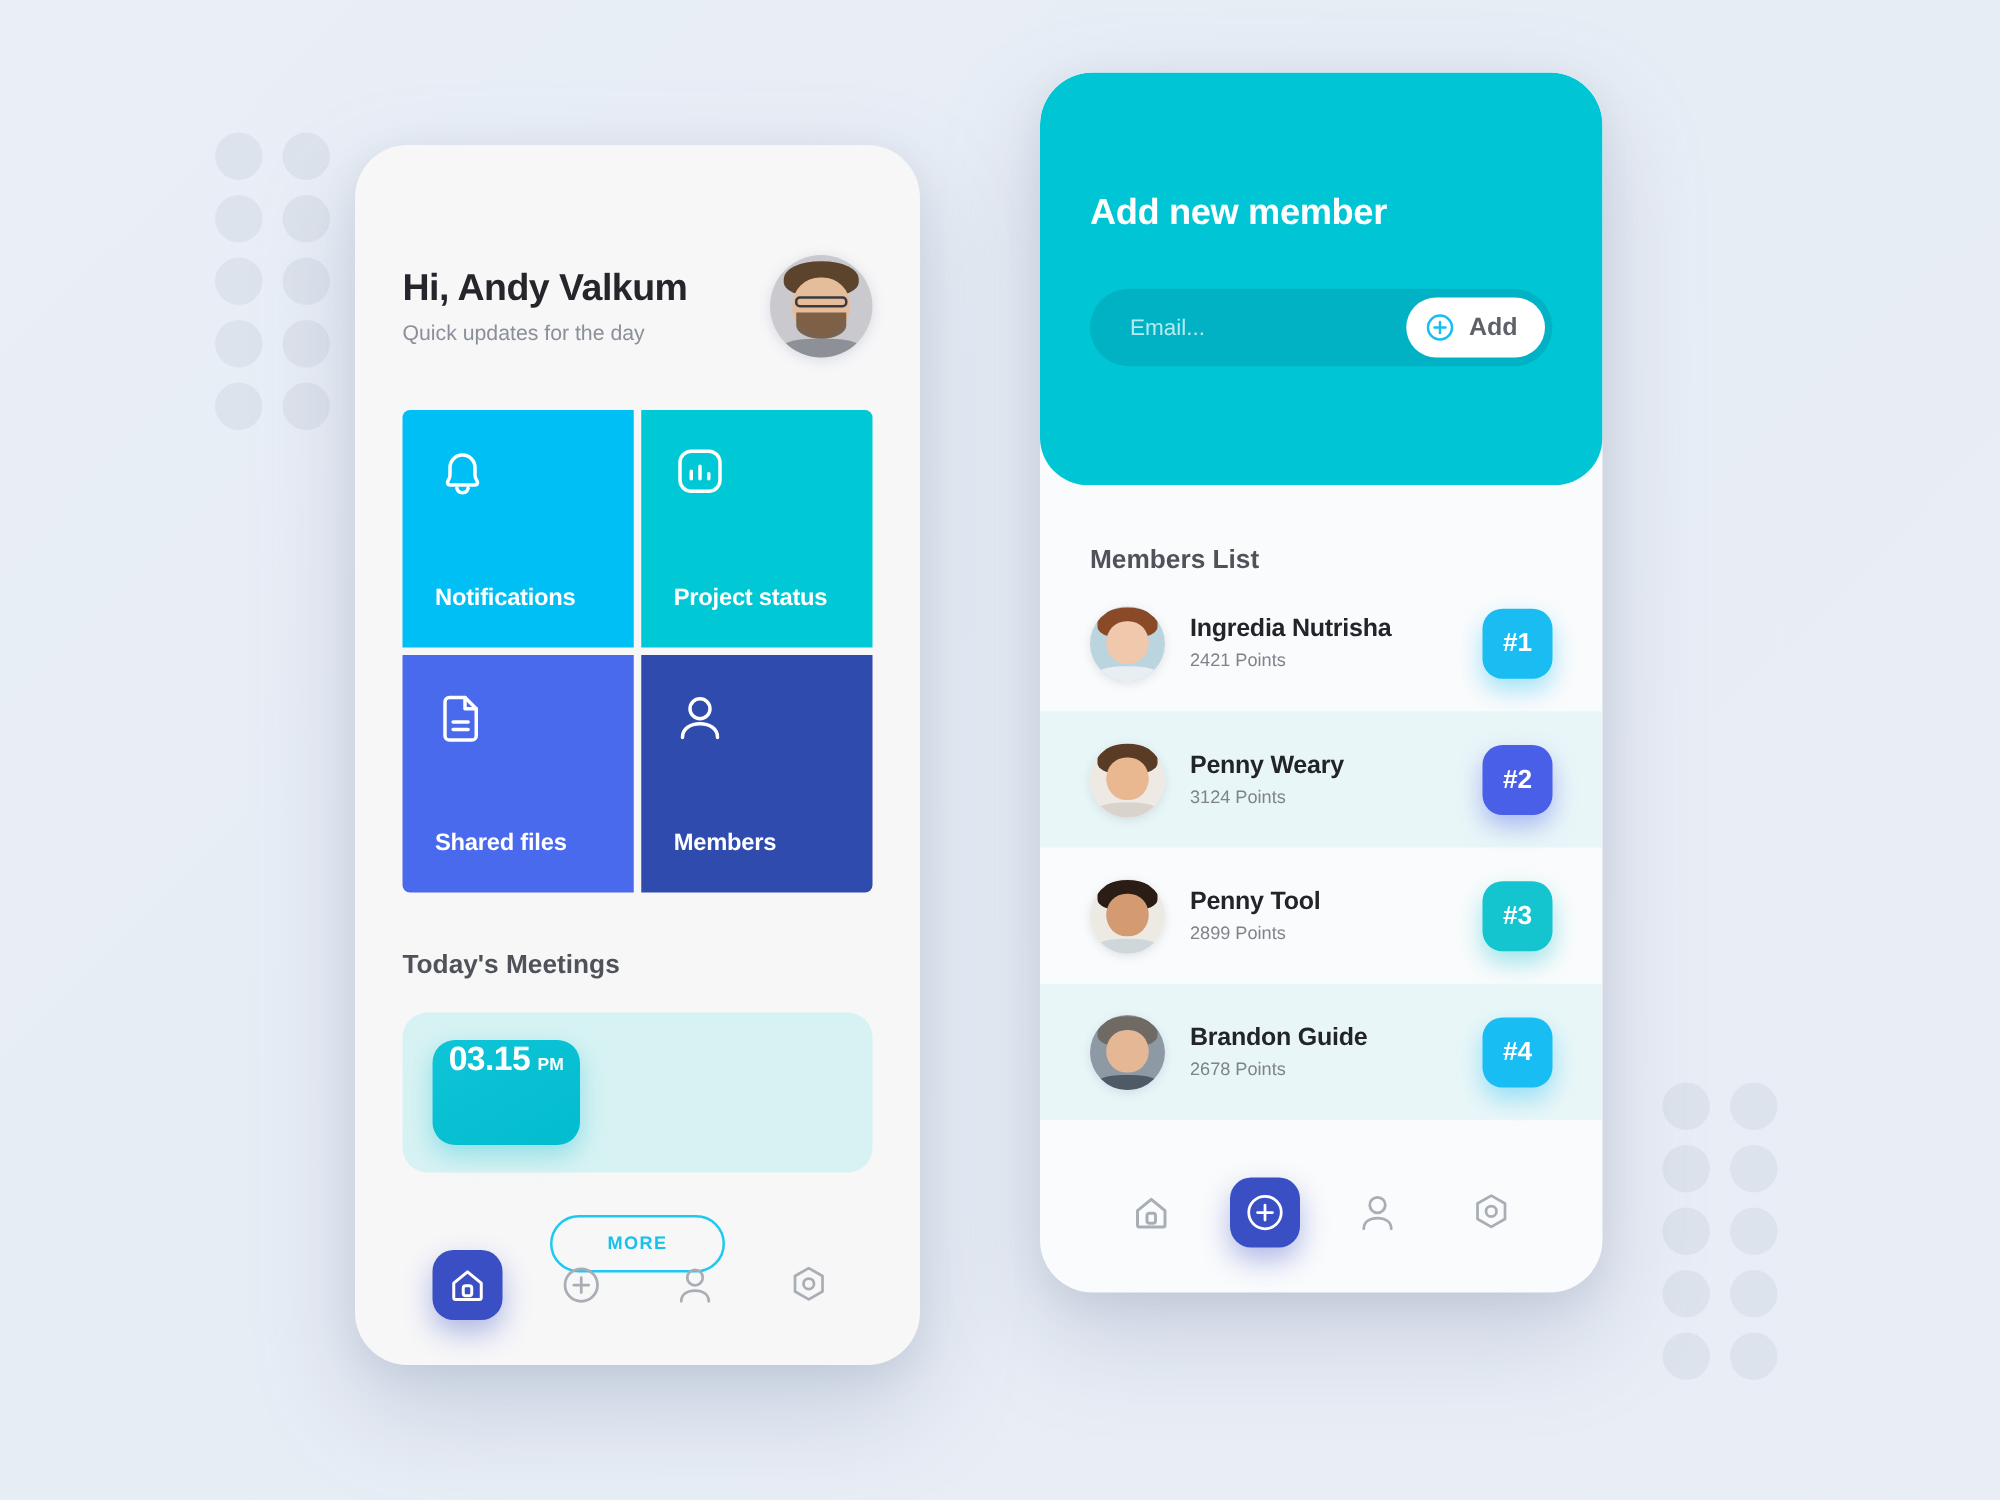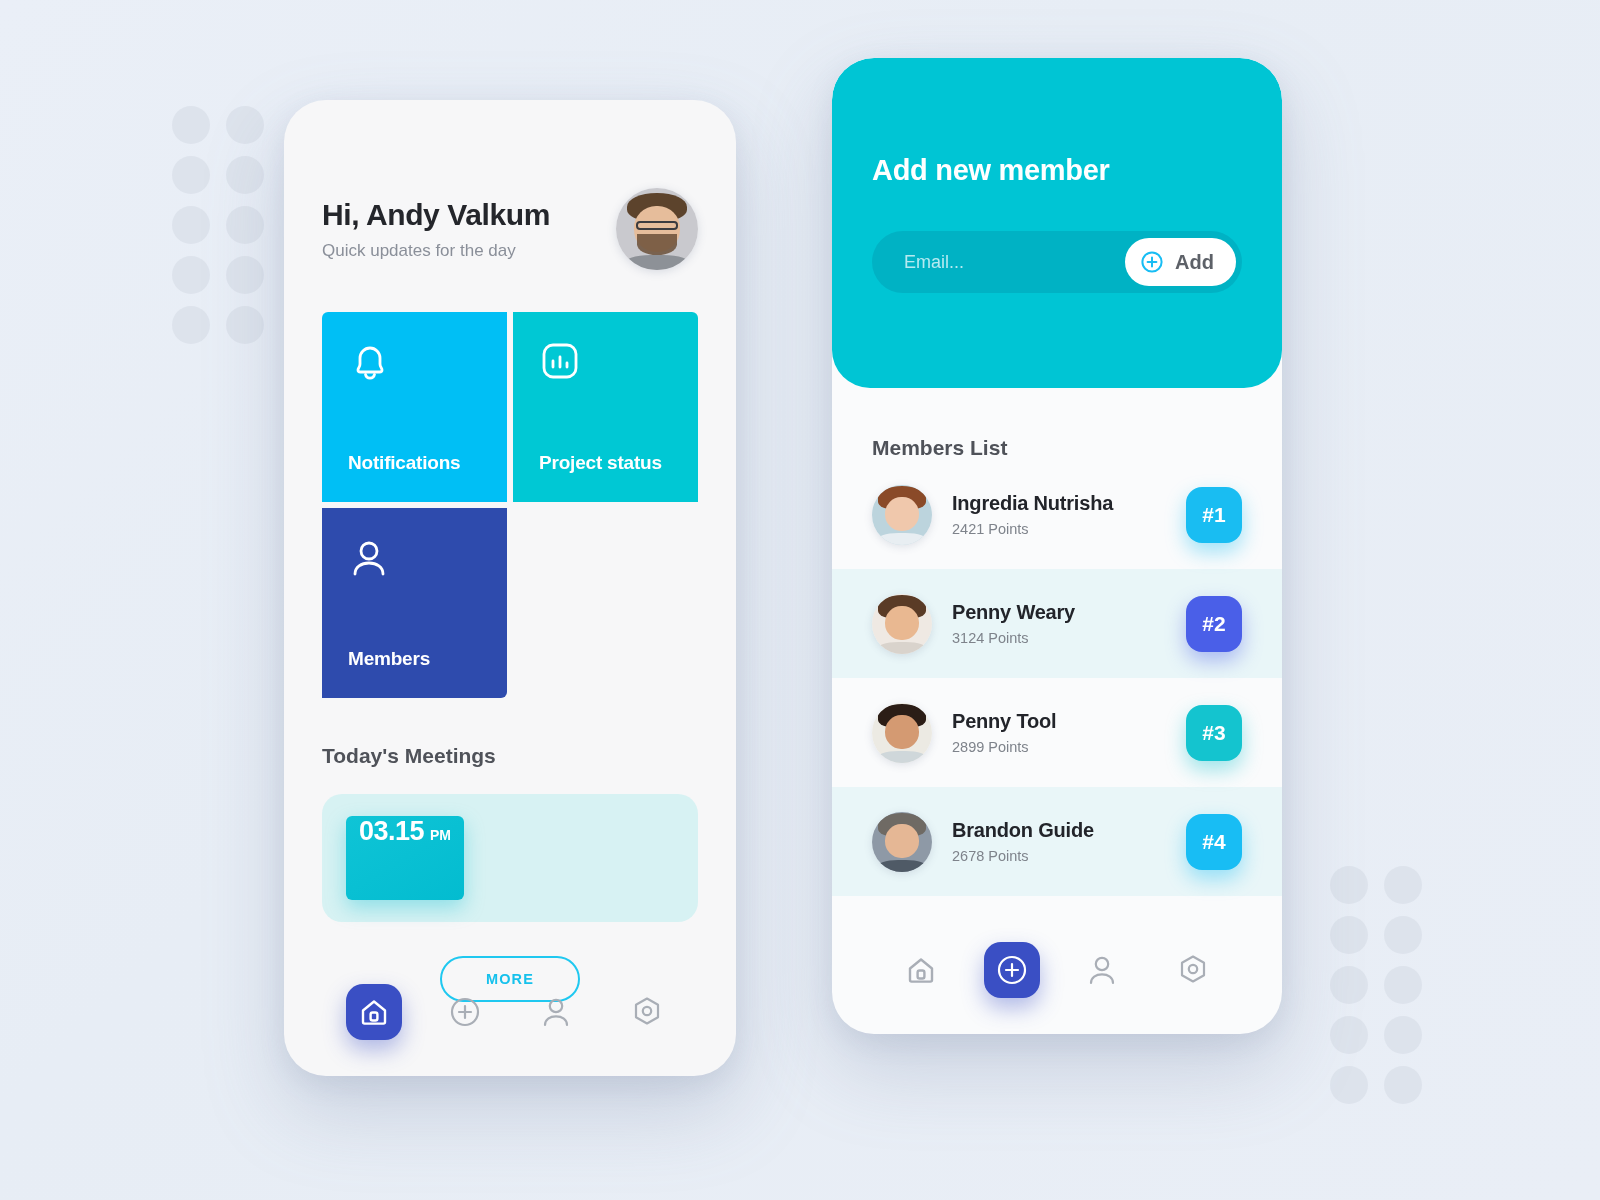--- a/index.html
+++ b/index.html
@@ -21,21 +21,21 @@
   .dotgrid.right { left: 1330px; top: 866px; }
   .dot { width: 38px; height: 38px; border-radius: 50%; background: #dde3ec; }
 
   
   .phone {
     position: absolute;
     border-radius: 42px;
     overflow: hidden;
   }
   .phone-left {
-    left: 284px; top: 100px; width: 452px; height: 976px;
+    left: 284px; top: 116px; width: 452px; height: 976px;
     background: #f7f7f8;
     box-shadow: 0 34px 80px rgba(118,134,166,.28), 0 8px 26px rgba(118,134,166,.14);
   }
   .phone-right {
     left: 832px; top: 58px; width: 450px; height: 976px;
     background: #fafbfc;
     box-shadow: 0 34px 80px rgba(118,134,166,.28), 0 8px 26px rgba(118,134,166,.14);
   }
 
   
@@ -61,21 +61,21 @@
   .tiles { margin: 42px 38px 0 38px; display: grid; grid-template-columns: 1fr 1fr;
     gap: 6px; border-radius: 6px; }
   .tile { height: 190px; position: relative; padding: 28px 26px; color: #fff;
     display: flex; flex-direction: column; justify-content: space-between; }
   .tile .t-label { font-size: 19px; font-weight: 700; letter-spacing: -0.2px; }
   .tile svg { display: block; }
 
   .meet-head { margin: 46px 38px 0 38px; font-size: 21px; font-weight: 700; color: #4f5259; }
   .meet-card { margin: 26px 38px 0 38px; background: #d7f2f3; border-radius: 20px;
     padding: 22px 24px; display: flex; align-items: center; gap: 22px; }
-  .time-chip { width: 118px; height: 84px; border-radius: 6px; flex: none;
+  .time-chip { width: 118px; height: 84px; border-radius: 18px; flex: none;
     background: linear-gradient(150deg,#0fc4d6,#03bcd0);
     display: flex; align-items: baseline; justify-content: center; gap: 6px;
     color: #fff; box-shadow: 0 8px 20px rgba(10,190,210,.35); }
   .time-chip .t-main { font-size: 27px; font-weight: 700; letter-spacing: -0.5px; }
   .time-chip .t-ampm { font-size: 14px; font-weight: 600; }
   .meet-name { font-size: 21px; font-weight: 700; color: #22242a; }
   .meet-addr { font-size: 14.5px; color: #6d7178; line-height: 1.42; margin-top: 6px; }
 
   .more-wrap { display: flex; justify-content: center; margin-top: 34px; }
   .more-btn { border: 2px solid #1fc8f0; color: #16c1ec; background: transparent;
@@ -175,20 +175,30 @@
       <div class="tile" style="background:#00c8d4;border-radius:0 6px 0 0;">
         <span>
           <svg width="42" height="42" viewBox="0 0 42 42" fill="none" stroke="#fff" stroke-width="2.8" stroke-linecap="round" stroke-linejoin="round">
             <rect x="5" y="5" width="32" height="32" rx="9"></rect>
             <path d="M14 27v-6M21 27v-10M28 27v-4"></path>
           </svg>
         </span>
         <span class="t-label">Project status</span>
       </div>
 
+      <div class="tile" style="background:#4a6aee;border-radius:0 0 0 6px;">
+        <span>
+          <svg width="40" height="46" viewBox="0 0 40 46" fill="none" stroke="#fff" stroke-width="2.8" stroke-linecap="round" stroke-linejoin="round">
+            <path d="M8 9.5A3.5 3.5 0 0 1 11.5 6H24l9 9v21.5a3.5 3.5 0 0 1-3.5 3.5h-18A3.5 3.5 0 0 1 8 36.5z"></path>
+            <path d="M24 6v9h9"></path>
+            <path d="M14.5 25.5h12M14.5 31.5h12"></path>
+          </svg>
+        </span>
+        <span class="t-label">Shared files</span>
+      </div>
 
       <div class="tile" style="background:#2e4bad;border-radius:0 0 6px 0;">
         <span>
           <svg width="42" height="46" viewBox="0 0 42 46" fill="none" stroke="#fff" stroke-width="2.8" stroke-linecap="round" stroke-linejoin="round">
             <circle cx="21" cy="15" r="8"></circle>
             <path d="M7 38c0-7.2 6.3-11 14-11s14 3.8 14 11"></path>
           </svg>
         </span>
         <span class="t-label">Members</span>
       </div>

